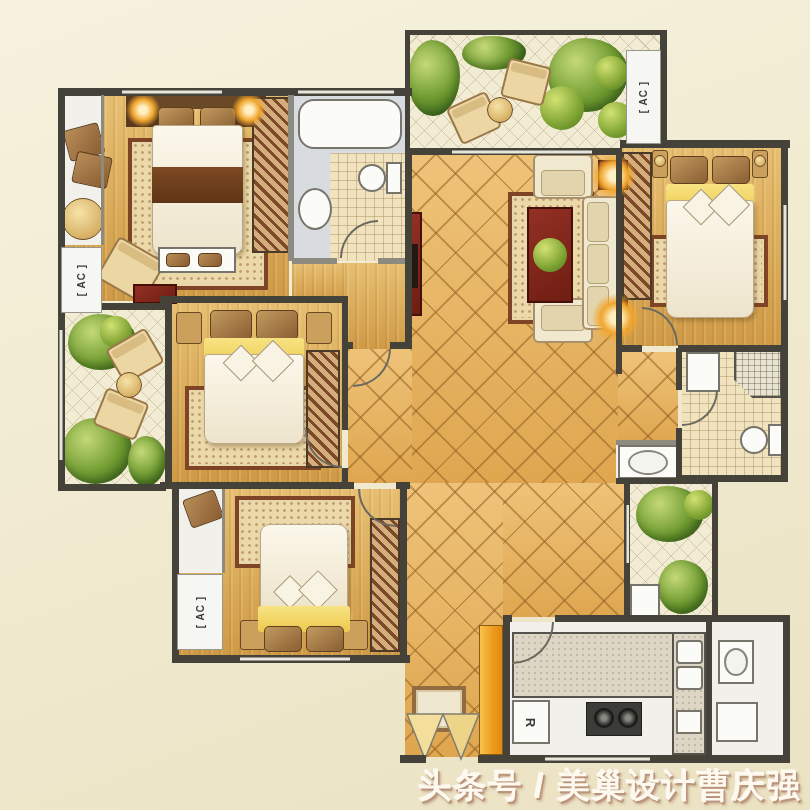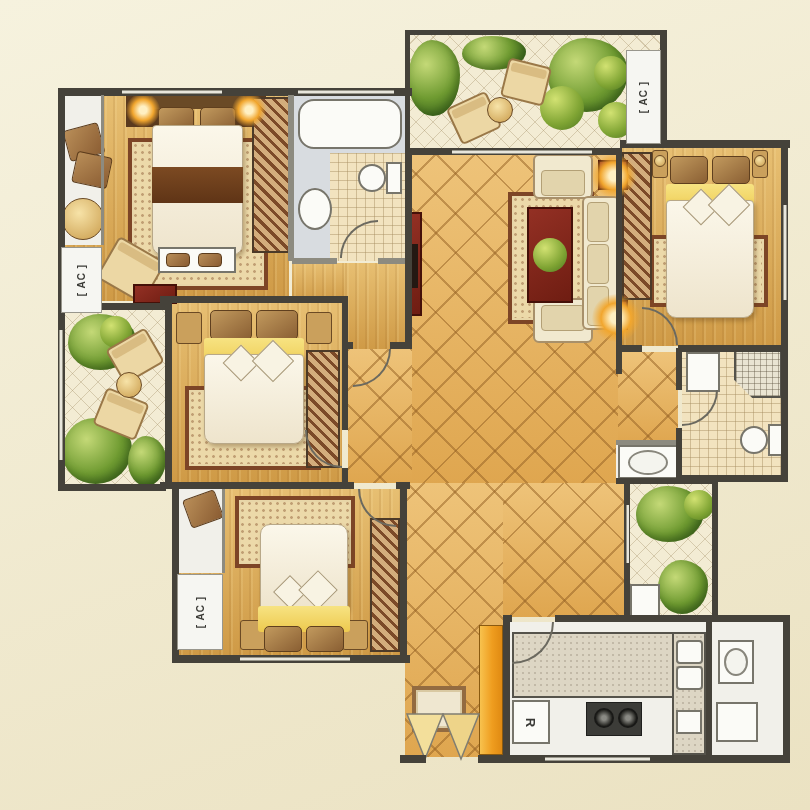--- a/index.html
+++ b/index.html
@@ -314,13 +314,14 @@
   <div class="acbox" style="left:61px;top:247px;width:41px;height:66px">
     <span>[ AC ]</span>
   </div>
   <div class="acbox" style="left:626px;top:50px;width:35px;height:94px">
     <span>[ AC ]</span>
   </div>
   <div class="acbox" style="left:177px;top:574px;width:46px;height:76px">
     <span>[ AC ]</span>
   </div>
 
+  <div class="wm">头条号 / 美巢设计曹庆强</div>
 </div>
 
 </body></html>

